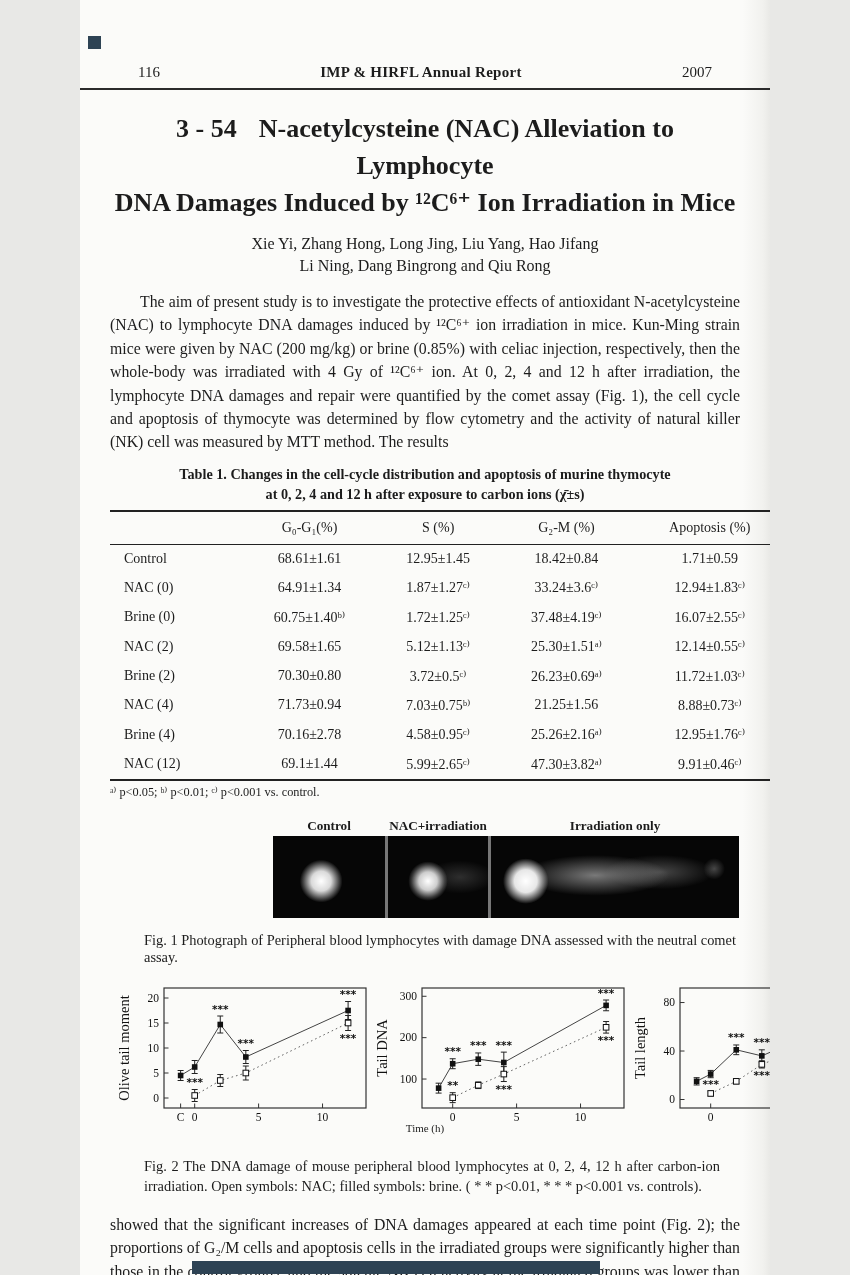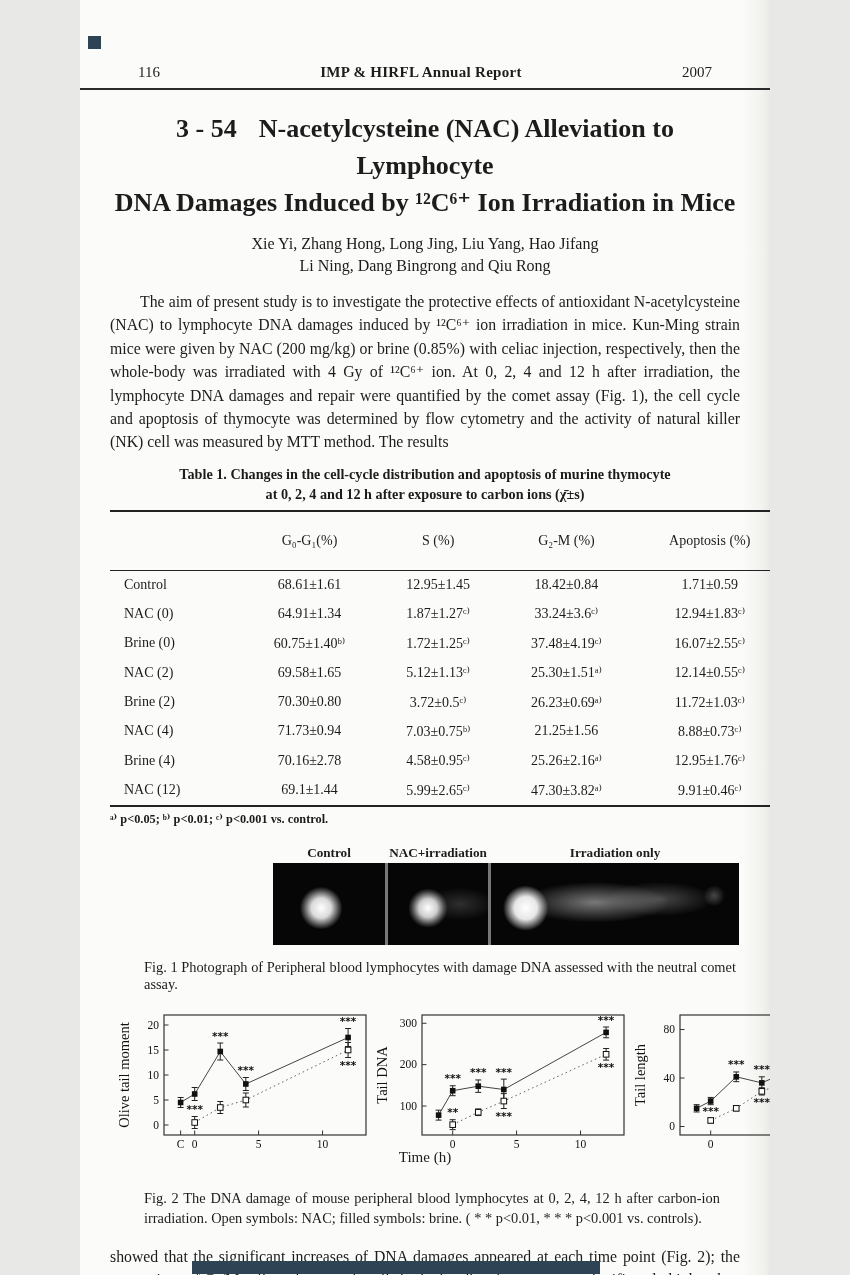--- a/index.html
+++ b/index.html
@@ -23,25 +23,25 @@
   .title .artnum{margin-right:22px;}
   .authors{margin-top:12px;text-align:center;font-size:16px;line-height:22px;}
   
   .abstract{margin-top:13px;font-size:15.8px;line-height:23.4px;text-align:justify;}
   .abstract .indent{display:inline-block;width:30px;}
   
   .tblcap{margin-top:10px;text-align:center;font-weight:bold;font-size:14.2px;line-height:20px;}
   table.t1{width:676px;margin:6px auto 0 auto;border-collapse:collapse;font-size:14px;}
   table.t1 thead tr{border-top:2.2px solid #222;border-bottom:1.3px solid #222;}
   table.t1 tbody{border-bottom:2.2px solid #222;}
-  table.t1 th{font-weight:normal;padding:21px 2px;text-align:center;}
+  table.t1 th{font-weight:normal;padding:8px 2px;text-align:center;}
   table.t1 td{padding:6.2px 2px;text-align:center;white-space:nowrap;}
   table.t1 td.rowlabel{text-align:left;padding-left:14px;}
   table.t1 th:first-child{width:128px;}
-  .tfoot{width:700px;margin:4px auto 0 auto;font-size:12.3px;font-weight:bold;}
+  .tfoot{width:700px;margin:4px auto 0 auto;font-size:12.3px;}
   
   .fig1{margin-top:18px;margin-left:163px;width:466px;}
   .fig1-labels{display:flex;gap:3px;font-size:13.2px;font-weight:bold;margin-bottom:2px;}
   .fig1-labels span{text-align:center;}
   .fl1{width:112px;}.fl2{width:100px;}.fl3{width:248px;}
   .fig1-panels{display:flex;gap:3px;background:#777;}
   .panel{height:82px;background-color:#060606;}
   .panel.p1{width:112px;background:
     radial-gradient(circle 26px at 43% 55%, rgba(255,255,255,1) 0%, rgba(255,255,255,.85) 38%, rgba(190,190,190,.35) 68%, rgba(0,0,0,0) 82%),
     #060606;}
@@ -52,21 +52,21 @@
   .panel.p3{width:248px;background:
     radial-gradient(circle 27px at 14% 55%, rgba(255,255,255,1) 0%, rgba(255,255,255,.9) 42%, rgba(200,200,200,.4) 70%, rgba(0,0,0,0) 84%),
     radial-gradient(ellipse 95px 26px at 42% 48%, rgba(215,215,215,.55) 0%, rgba(0,0,0,0) 78%),
     radial-gradient(ellipse 70px 22px at 68% 44%, rgba(175,175,175,.38) 0%, rgba(0,0,0,0) 78%),
     radial-gradient(circle 13px at 90% 40%, rgba(160,160,160,.42) 0%, rgba(0,0,0,0) 82%),
     #060606;}
   .fig1cap{margin-top:14px;margin-left:34px;font-size:14.4px;}
   
   .fig2-row{margin-top:14px;display:flex;justify-content:space-between;padding:0 6px;}
   .chartbox{width:258px;}
-  .fig2-xlabel{text-align:center;font-size:15px;margin-top:-14px;}
+  .fig2-xlabel{text-align:center;font-size:11px;margin-top:-14px;}
   .fig2cap{margin-top:22px;margin-left:34px;margin-right:20px;font-size:14.4px;line-height:20.5px;text-align:justify;}
   
   .closing{margin-top:16px;font-size:15.8px;line-height:23.4px;text-align:justify;}
   
   .artifact{position:absolute;background:#2e4354;}
   .artifact.top-square{left:8px;top:36px;width:13px;height:13px;}
   .artifact.bottom-bar{left:112px;top:1261px;width:408px;height:13px;}
 </style>
 </head>
 <body>

